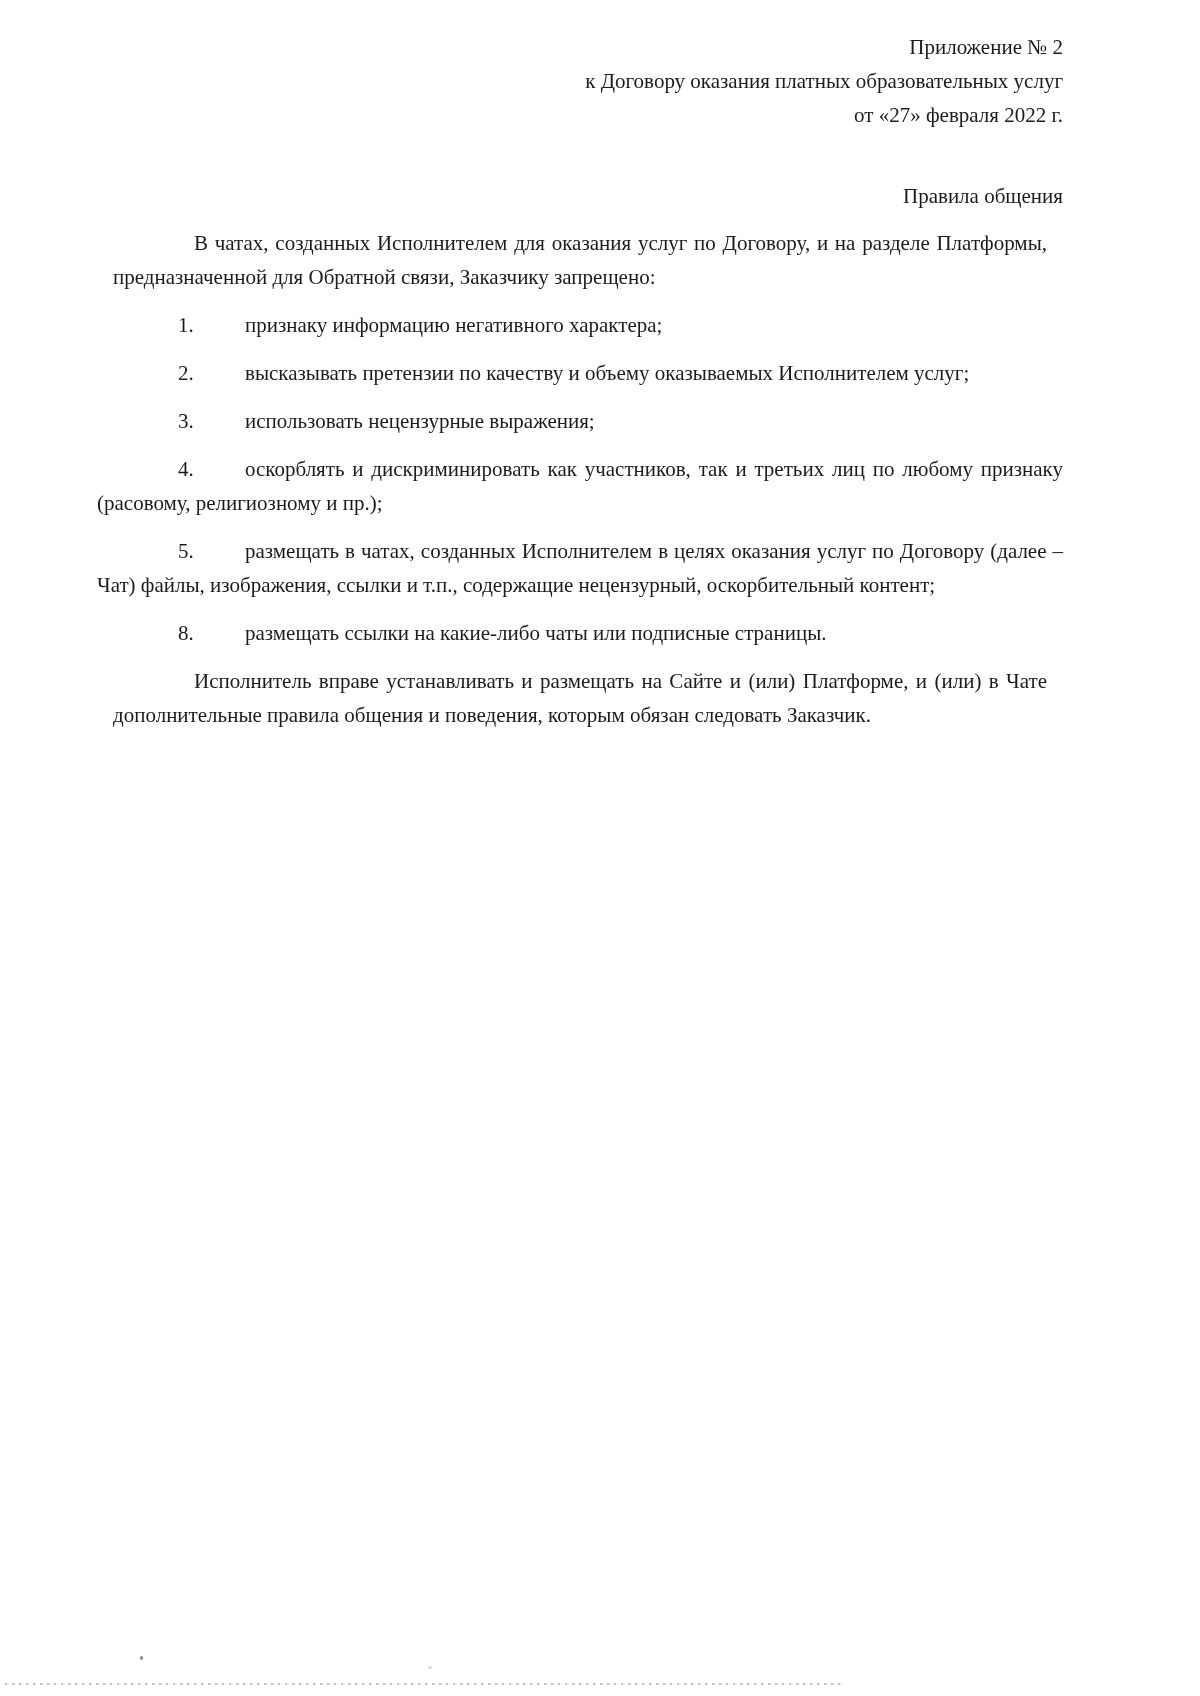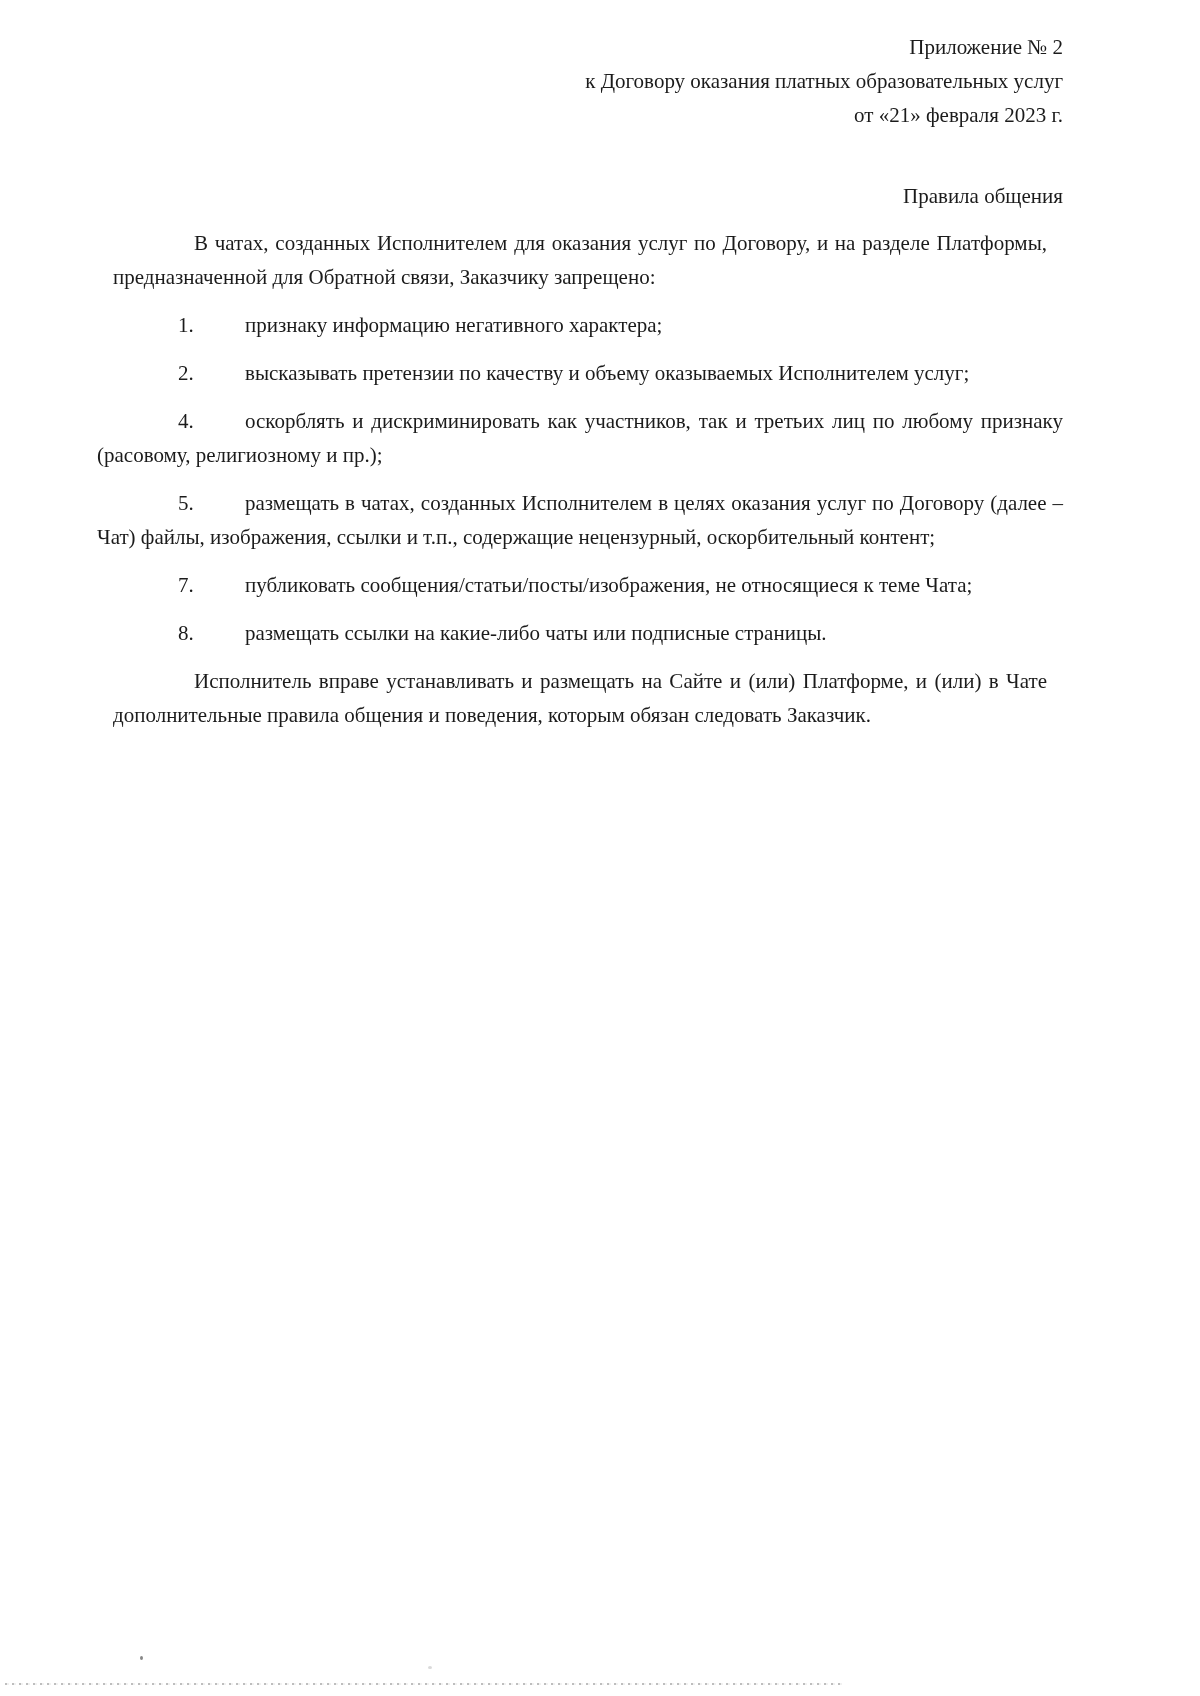--- a/index.html
+++ b/index.html
@@ -95,33 +95,33 @@
 </style>
 </head>
 <body>
 
 <div class="page">
   <div class="content">
 
     <div class="doc-header">
       <div>Приложение № 2</div>
       <div>к Договору оказания платных образовательных услуг</div>
-      <div>от  «21» февраля 2023 г.</div>
+      <div>от  «27» февраля 2022 г.</div>
     </div>
 
     <div class="doc-title">Правила общения</div>
 
     <p class="para intro-para">В чатах, созданных Исполнителем для оказания услуг по Договору, и на разделе Платформы, предназначенной для Обратной связи, Заказчику запрещено:</p>
 
     <div class="rules-list">
         <div class="rule-item"><span class="rule-num">1.</span><span>признаку информацию негативного характера;</span></div>
         <div class="rule-item"><span class="rule-num">2.</span><span>высказывать претензии по качеству и объему оказываемых Исполнителем услуг;</span></div>
+        <div class="rule-item"><span class="rule-num">3.</span><span>использовать нецензурные выражения;</span></div>
         <div class="rule-item"><span class="rule-num">4.</span><span>оскорблять и дискриминировать как участников, так и третьих лиц по любому признаку (расовому, религиозному и пр.);</span></div>
         <div class="rule-item"><span class="rule-num">5.</span><span>размещать в чатах, созданных Исполнителем в целях оказания услуг по Договору (далее – Чат) файлы, изображения, ссылки и т.п., содержащие нецензурный, оскорбительный контент;</span></div>
-        <div class="rule-item"><span class="rule-num">7.</span><span>публиковать сообщения/статьи/посты/изображения, не относящиеся к теме Чата;</span></div>
         <div class="rule-item"><span class="rule-num">8.</span><span>размещать ссылки на какие-либо чаты или подписные страницы.</span></div>
       </div>
 
     <p class="para">Исполнитель вправе устанавливать и размещать на Сайте и (или) Платформе, и (или) в Чате дополнительные правила общения и поведения, которым обязан следовать Заказчик.</p>
 
   </div>
 
   <div class="scan-line"></div>
   <div class="speck speck-1"></div>
   <div class="speck speck-2"></div>

